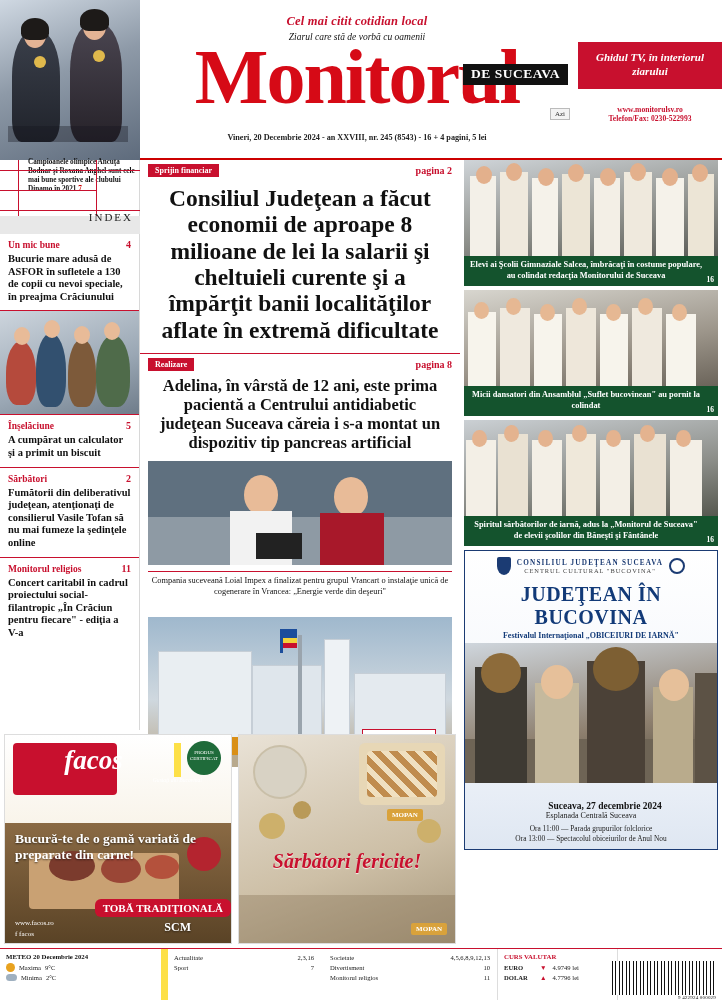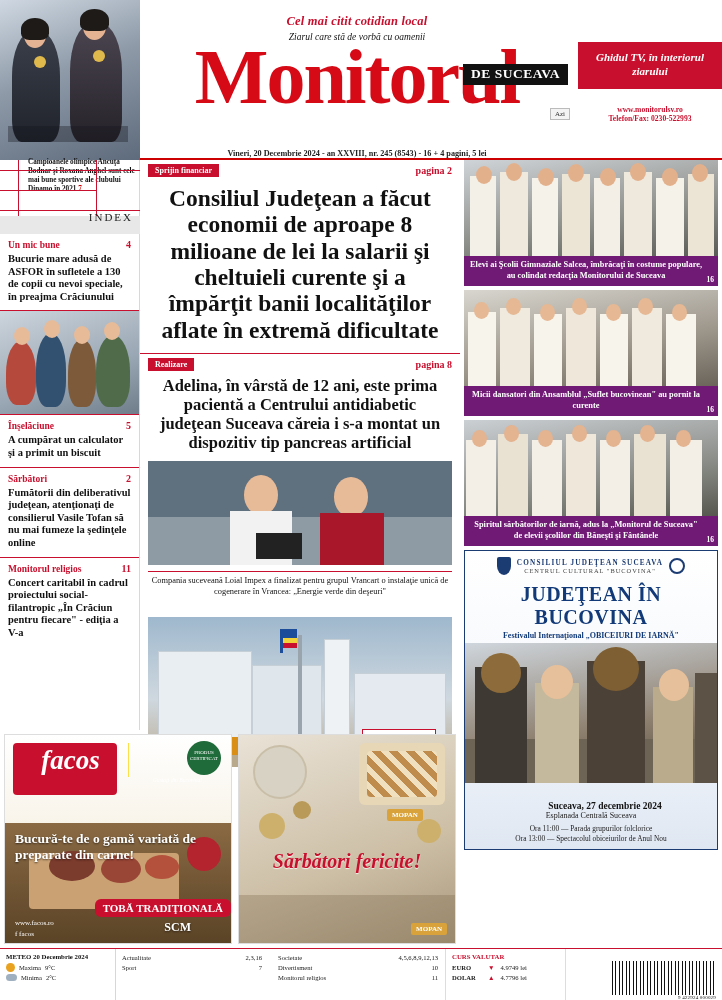--- a/index.html
+++ b/index.html
@@ -56,21 +56,21 @@
   .desuceava {
     position: absolute; right: 6px; top: 22px;
     background: #111; color: #fff; font-weight: bold; font-size: 13.5px;
     padding: 2px 8px 3px 8px; letter-spacing: .5px;
   }
   .azi-box {
     position: absolute; right: 4px; top: 66px; font-size: 7px; color: #333;
     border: 1px solid #bbb; padding: 1px 4px; background: #f3f3f3;
   }
   .issue-line {
-    position: absolute; left: 0; right: 0; bottom: 2px; text-align: center;
+    position: absolute; left: 0; right: 0; bottom: 18px; text-align: center;
     font-size: 8.2px; color: #222; font-weight: bold;
   }
 
   .mh-right { position: absolute; right: 0; top: 42px; width: 144px; }
   .tv-box {
     background: #c8102e; color: #fff; text-align: center;
     font-weight: bold; font-size: 11px; line-height: 1.25; padding: 9px 4px 10px;
     font-style: italic;
   }
   .site { text-align: center; color: #c8102e; font-size: 7.6px; font-weight: bold; margin-top: 16px; }
@@ -122,21 +122,21 @@
   .factory-photo {
     margin: 0 8px; height: 150px; position: relative; overflow: hidden;
     background: linear-gradient(180deg,#9fb8cd 0%,#cfd8df 55%,#b9a98f 100%);
   }
   .pg-badge { text-align: right; color: #c8102e; font-size: 8px; font-weight: bold; padding: 2px 10px 0 0; }
 
   
   .rcard { margin: 0 4px 4px 4px; position: relative; }
   .rcard .img { height: 96px; overflow: hidden; position: relative; }
   .rcard .cap {
-    background: #701a75; color: #fff; font-weight: bold; font-size: 8.4px;
+    background: #14532d; color: #fff; font-weight: bold; font-size: 8.4px;
     line-height: 1.25; text-align: center; padding: 4px 16px 5px 6px; position: relative;
   }
   .rcard .cap .num { position: absolute; right: 4px; bottom: 2px; font-size: 7.5px; }
 
   
   .poster {
     margin: 0 4px; border: 1px solid #1b3b73; height: 300px; position: relative;
     background: linear-gradient(180deg,#ffffff 0%,#f3f6fb 58%,#dfe7f2 100%); overflow: hidden;
   }
   .poster .ptop { text-align: center; padding-top: 6px; }
@@ -185,21 +185,21 @@
           font-style: italic; text-shadow: 0 1px 1px rgba(255,255,255,.8); }
   .mopan1 { position: absolute; left: 148px; top: 74px; background: #d9a23b; color: #fff;
             font-size: 7px; font-weight: bold; padding: 2px 5px; border-radius: 2px; }
   .mopan2 { position: absolute; right: 8px; bottom: 8px; background: #d9a23b; color: #fff;
             font-size: 7px; font-weight: bold; padding: 2px 5px; border-radius: 2px; }
 
   
   .footer { position: absolute; left: 0; right: 0; bottom: 0; height: 52px;
             border-top: 1px solid #c8102e; display: flex; font-size: 6.6px; color: #222; }
   .fcol { padding: 4px 6px; }
-  .f1 { width: 116px; border-right: 1px solid #fde047; }
+  .f1 { width: 168px; border-right: 7px solid #fde047; }
   .f2 { width: 330px; border-right: 1px solid #ddd; }
   .f3 { width: 120px; border-right: 1px solid #ddd; }
   .f4 { flex: 1; }
   .f-title { font-weight: bold; font-size: 6.8px; color: #111; margin-bottom: 3px; }
   .wrow { display: flex; align-items: center; gap: 4px; line-height: 1.5; }
   .frow { display: flex; justify-content: space-between; line-height: 1.5; }
   .curs-title { color: #c8102e; font-weight: bold; font-size: 6.8px; margin-bottom: 3px; }
   .curs-row { display: flex; gap: 6px; font-size: 6.6px; line-height: 1.5; }
   .cur-name { width: 30px; font-weight: bold; }
   .up { color: #c8102e; }
@@ -393,21 +393,21 @@
           <div class="rect" style="left:202px;top:24px;width:30px;height:72px;background:#f7f4ec;"></div>
           <div class="blob" style="left:10px;top:12px;width:15px;height:17px;background:#e6b893;"></div>
           <div class="blob" style="left:42px;top:8px;width:15px;height:17px;background:#e6b893;"></div>
           <div class="blob" style="left:76px;top:14px;width:15px;height:17px;background:#e6b893;"></div>
           <div class="blob" style="left:108px;top:8px;width:15px;height:17px;background:#e6b893;"></div>
           <div class="blob" style="left:142px;top:14px;width:15px;height:17px;background:#e6b893;"></div>
           <div class="blob" style="left:174px;top:8px;width:15px;height:17px;background:#e6b893;"></div>
           <div class="blob" style="left:208px;top:14px;width:15px;height:17px;background:#e6b893;"></div>
         </div>
         <div class="cap">
-          <span>Micii dansatori din Ansamblul „Suflet bucovinean" au pornit la curente</span>
+          <span>Micii dansatori din Ansamblul „Suflet bucovinean" au pornit la colindat</span>
           <span class="num">16</span>
         </div>
       </div>
 
       <div class="rcard">
         <div class="img" style="background:linear-gradient(170deg,#cbd0d4,#8b8d88 60%,#56584f);">
           <div class="rect" style="left:2px;top:20px;width:30px;height:76px;background:#f3efe6;"></div>
           <div class="rect" style="left:34px;top:14px;width:30px;height:82px;background:#e9e1d2;"></div>
           <div class="rect" style="left:68px;top:20px;width:30px;height:76px;background:#f3efe6;"></div>
           <div class="rect" style="left:102px;top:14px;width:30px;height:82px;background:#efe8da;"></div>

